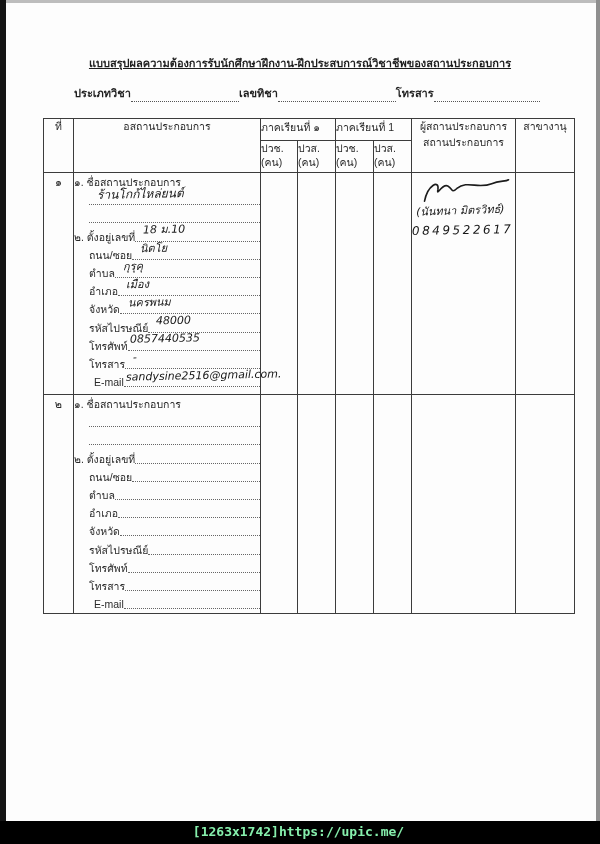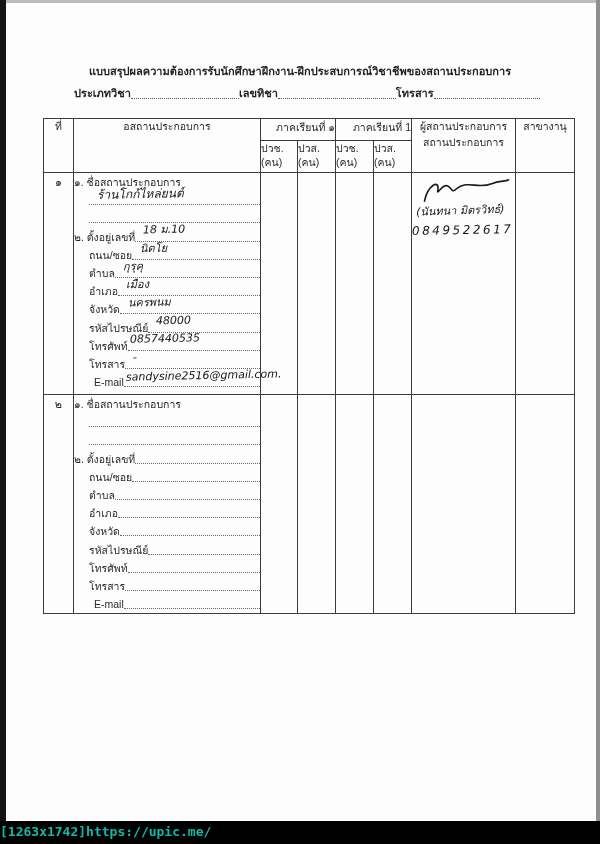--- a/index.html
+++ b/index.html
@@ -11,41 +11,41 @@
   .scan-page {
     position:relative; width:600px; height:844px;
     background:#fdfdfd; overflow:hidden; color:#222;
   }
   
   .edge-left   { position:absolute; left:0; top:0; width:6px; height:844px; background:#141414; }
   .edge-top    { position:absolute; left:0; top:0; width:600px; height:3px; background:#bdbdbd; }
   .edge-right  { position:absolute; right:0; top:0; width:4px; height:844px; background:#8f8f8f; }
 
   .doc-title {
-    position:absolute; top:62px; left:30px; width:540px;
-    text-align:center; font-weight:bold; font-size:11px; color:#1e1e1e;
+    position:absolute; top:54px; left:30px; width:540px;
+    text-align:center; font-weight:bold; font-size:11px; color:#1e1e1e;text-decoration:underline;
   }
   .subtitle-row {
     position:absolute; top:84px; left:74px; width:466px;
-    display:flex; align-items:center;
+    display:flex; align-items:flex-end;
     font-weight:bold; font-size:11px; color:#1e1e1e;
   }
   .subtitle-row .dots { border-bottom:1.5px dotted #555; height:12px; }
   .sub-dots-1 { width:108px; } .sub-dots-2 { width:118px; } .sub-dots-3 { flex:1; }
 
   table.main {
     position:absolute; top:118px; left:43px;
     border-collapse:collapse; table-layout:fixed; width:531px;
     font-size:10.5px; color:#2a2a2a;
   }
   table.main th, table.main td {
     border:1px solid #3c3c3c; vertical-align:top; padding:0;
     font-weight:normal;
   }
-  th.grp { height:22px; text-align:right; vertical-align:middle; font-size:10.5px; }
+  th.grp { height:22px; text-align:left; vertical-align:middle; font-size:10.5px; }
   th.sub { height:32px; text-align:left; vertical-align:middle; line-height:1.35; }
   th.tall { text-align:center; vertical-align:middle; line-height:1.5; }
   td.no-cell { text-align:center; padding-top:8px; font-size:11px; }
   td.est-cell { padding:6px 4px 4px 6px; overflow:visible; }
   td.coord-cell { padding:4px 2px 2px 6px; overflow:visible; }
   tr.body-row-1 { height:222px; }
   tr.body-row-2 { height:207px; }
 
   .fline { display:flex; align-items:flex-start; line-height:18.2px; height:18.2px; }
   .fline .lbl { white-space:nowrap; }
@@ -59,23 +59,23 @@
   }
   .dots .hw { position:absolute; left:8px; bottom:1px; transform:rotate(-1.2deg); }
   .hw-big { font-size:12px; }
 
   .coord-sig { display:block; margin:2px 0 0 8px; transform:rotate(-3deg); }
   .coord-name { margin:-4px 0 0 4px; transform:rotate(-2deg); font-size:11px; }
   .coord-phone { margin:4px 0 0 0; letter-spacing:2.5px; font-size:12px; transform:rotate(-1deg); }
 
   .footer-bar {
     position:absolute; left:0; bottom:0; width:600px; height:23px;
-    background:#000; color:#14b8a6;
+    background:#000; color:#86efac;
     font-family:"DejaVu Sans Mono", monospace; font-size:13px; font-weight:bold;
-    text-align:left; line-height:22px; padding-right:3px;
+    text-align:center; line-height:22px; padding-right:3px;
   }
 </style>
 </head>
 <body>
 
 <div class="scan-page">
   <div class="edge-top"></div>
   <div class="edge-left"></div>
   <div class="edge-right"></div>
 

